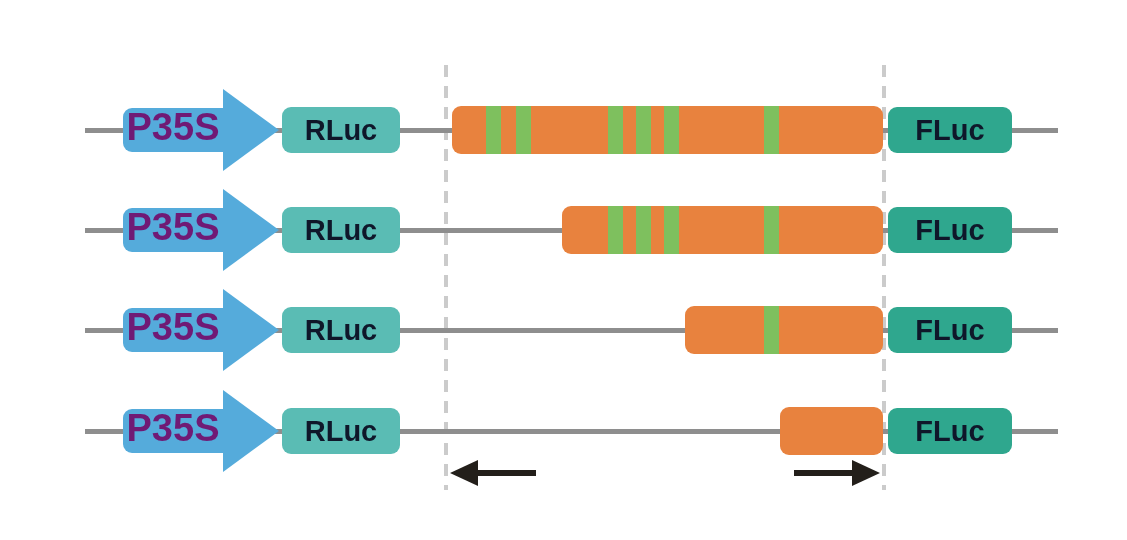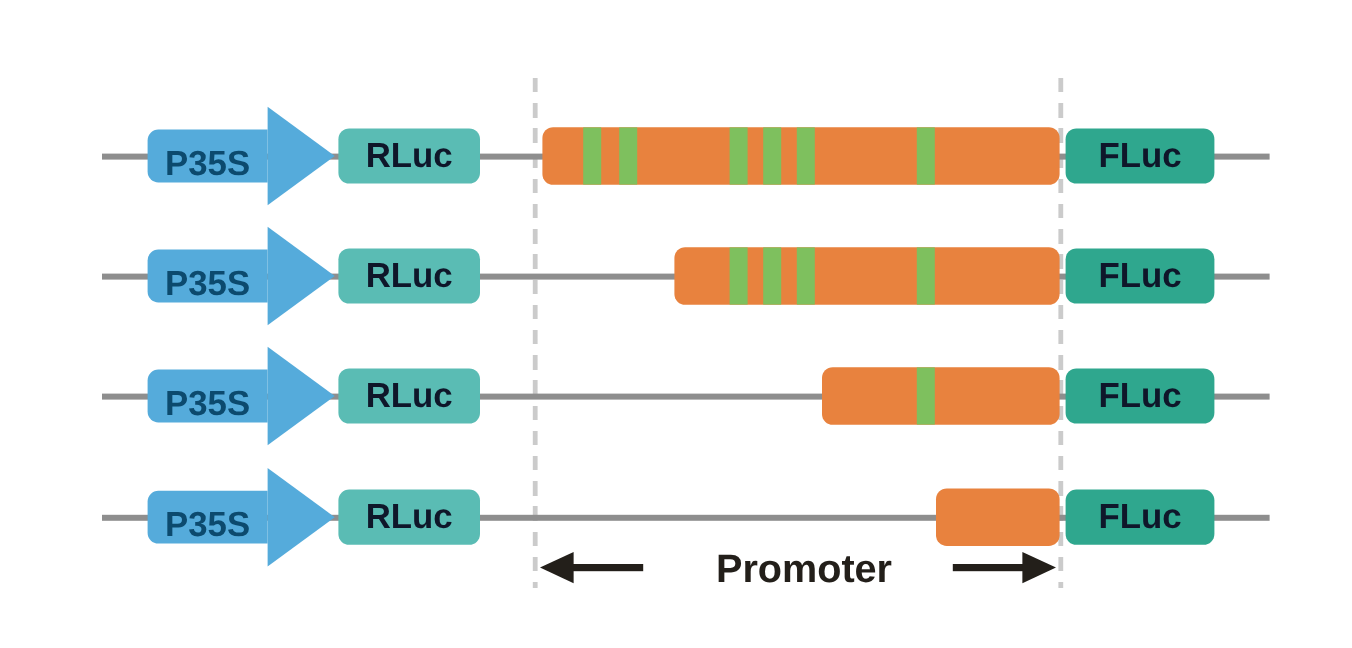--- a/index.html
+++ b/index.html
@@ -15,22 +15,22 @@
   }
   .gene-box {
     display:flex; align-items:center; justify-content:center;
     color:#0f172a; font-weight:bold; font-size:29px; border-radius:9px;
     line-height:1;
   }
   .rluc { background:var(--rluc,#5abcb4); }
   .fluc { background:var(--fluc,#2fa78e); }
   .p35s-body {
     background:var(--blue,#55abdb); border-radius:9px 0 0 9px;
-    display:flex; align-items:flex-end; justify-content:center;
-    color:#0c4a6e; font-weight:bold; font-size:29px; line-height:1;
+    display:flex; align-items:flex-start; justify-content:center;
+    color:#701a75; font-weight:bold; font-size:38px; line-height:1;
   }
   .p35s-head {
     width:0; height:0;
     border-top:41px solid transparent;
     border-bottom:41px solid transparent;
     border-left:56px solid var(--blue,#55abdb);
   }
   .promoter-bar {
     background:var(--orange,#e8823e); border-radius:9px; overflow:hidden;
   }
@@ -124,21 +124,20 @@
       </div>
     </div>
 
   <div class="abs" style="left:448px; top:459px; width:90px; height:28px;">
     <svg class="legend-arrow" width="90" height="28" viewBox="0 0 90 28">
       <rect x="22" y="11" width="66" height="6" fill="#231f1a"></rect>
       <polygon points="2,14 30,1 30,27" fill="#231f1a"></polygon>
     </svg>
   </div>
 
-  <span class="abs legend-label" style="left:560px; top:457px; width:220px;">Promoter</span>
 
   <div class="abs" style="left:792px; top:459px; width:90px; height:28px;">
     <svg class="legend-arrow" width="90" height="28" viewBox="0 0 90 28">
       <rect x="2" y="11" width="66" height="6" fill="#231f1a"></rect>
       <polygon points="88,14 60,1 60,27" fill="#231f1a"></polygon>
     </svg>
   </div>
 </div>
 
 </body></html>

